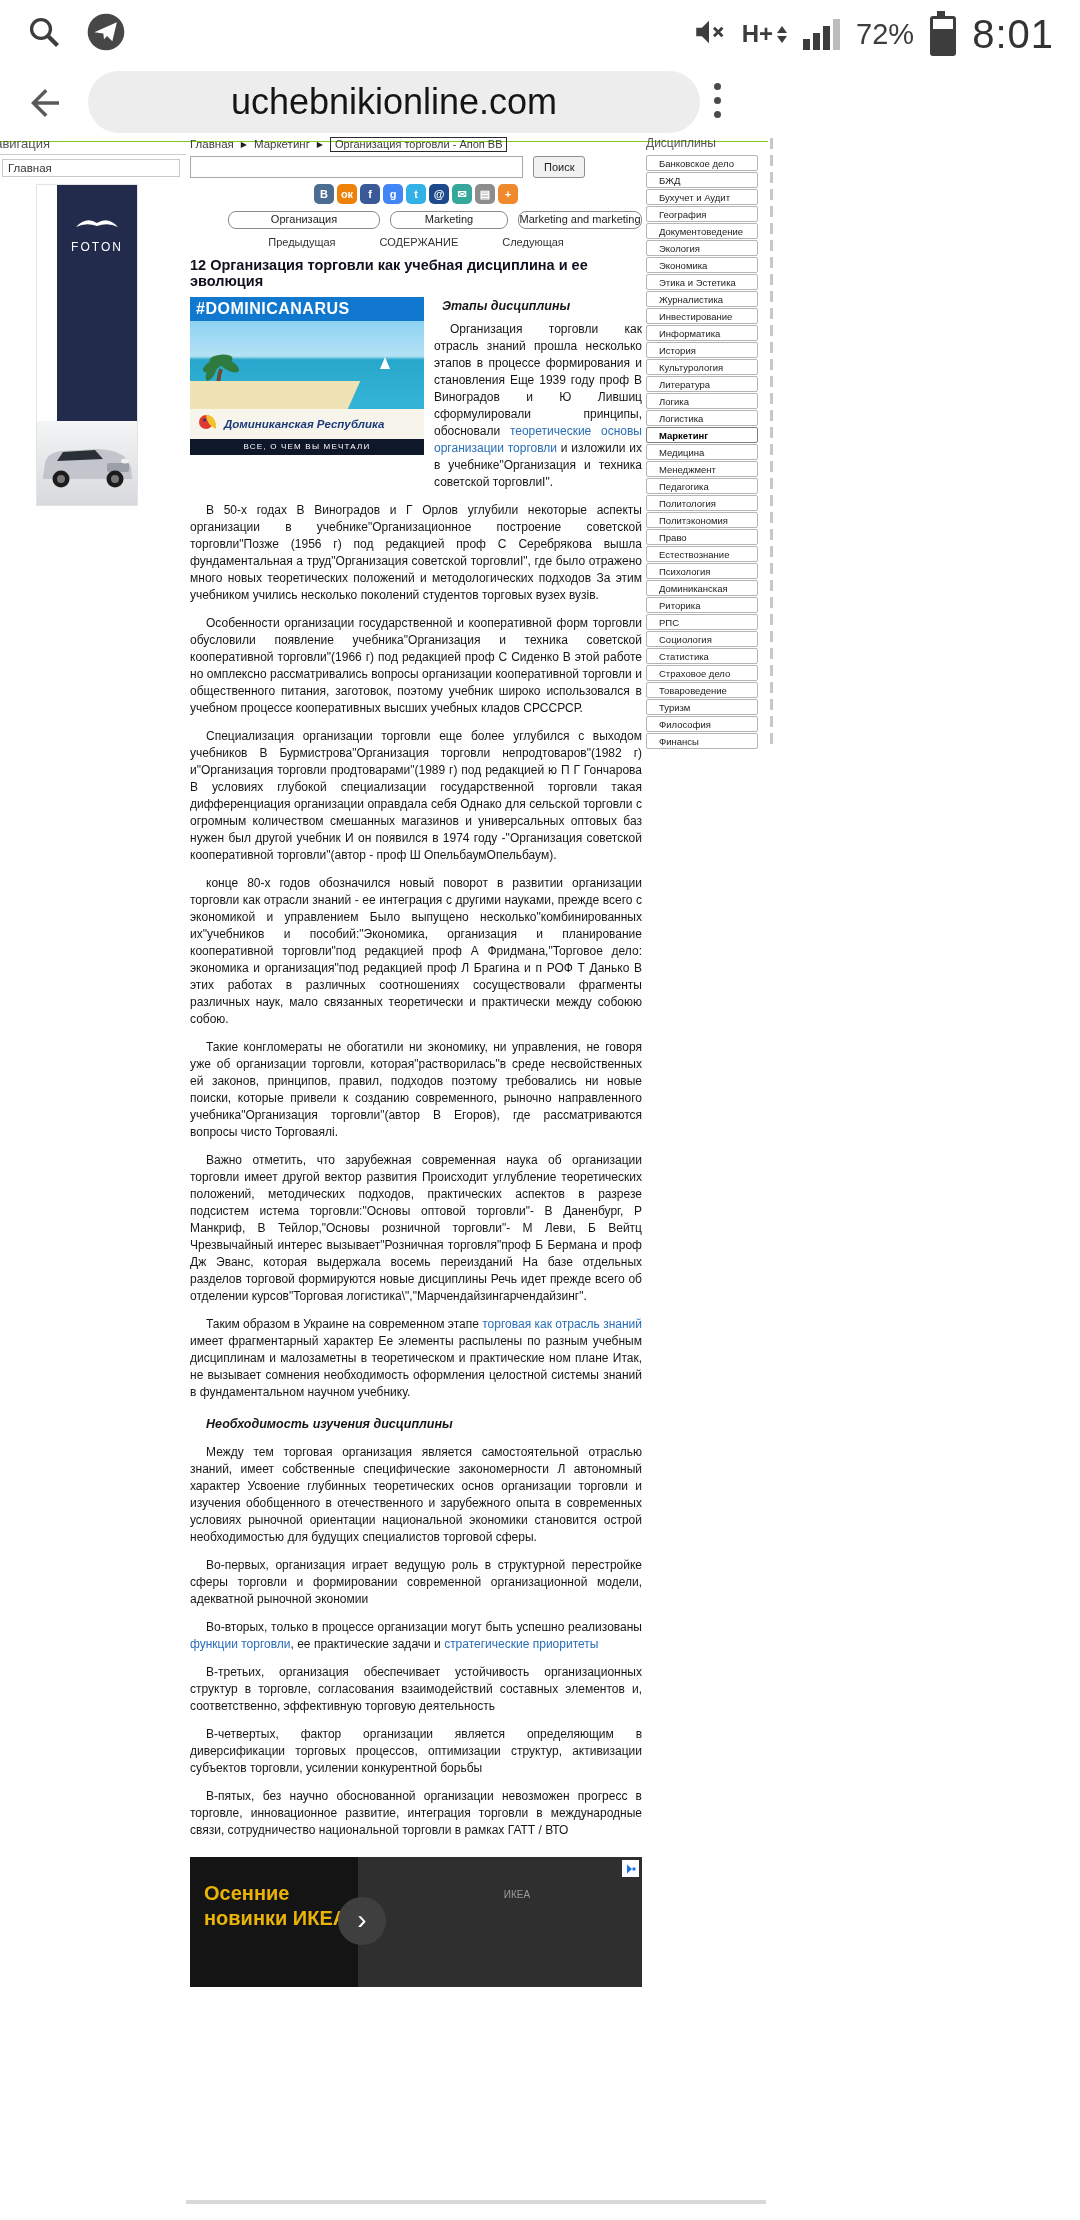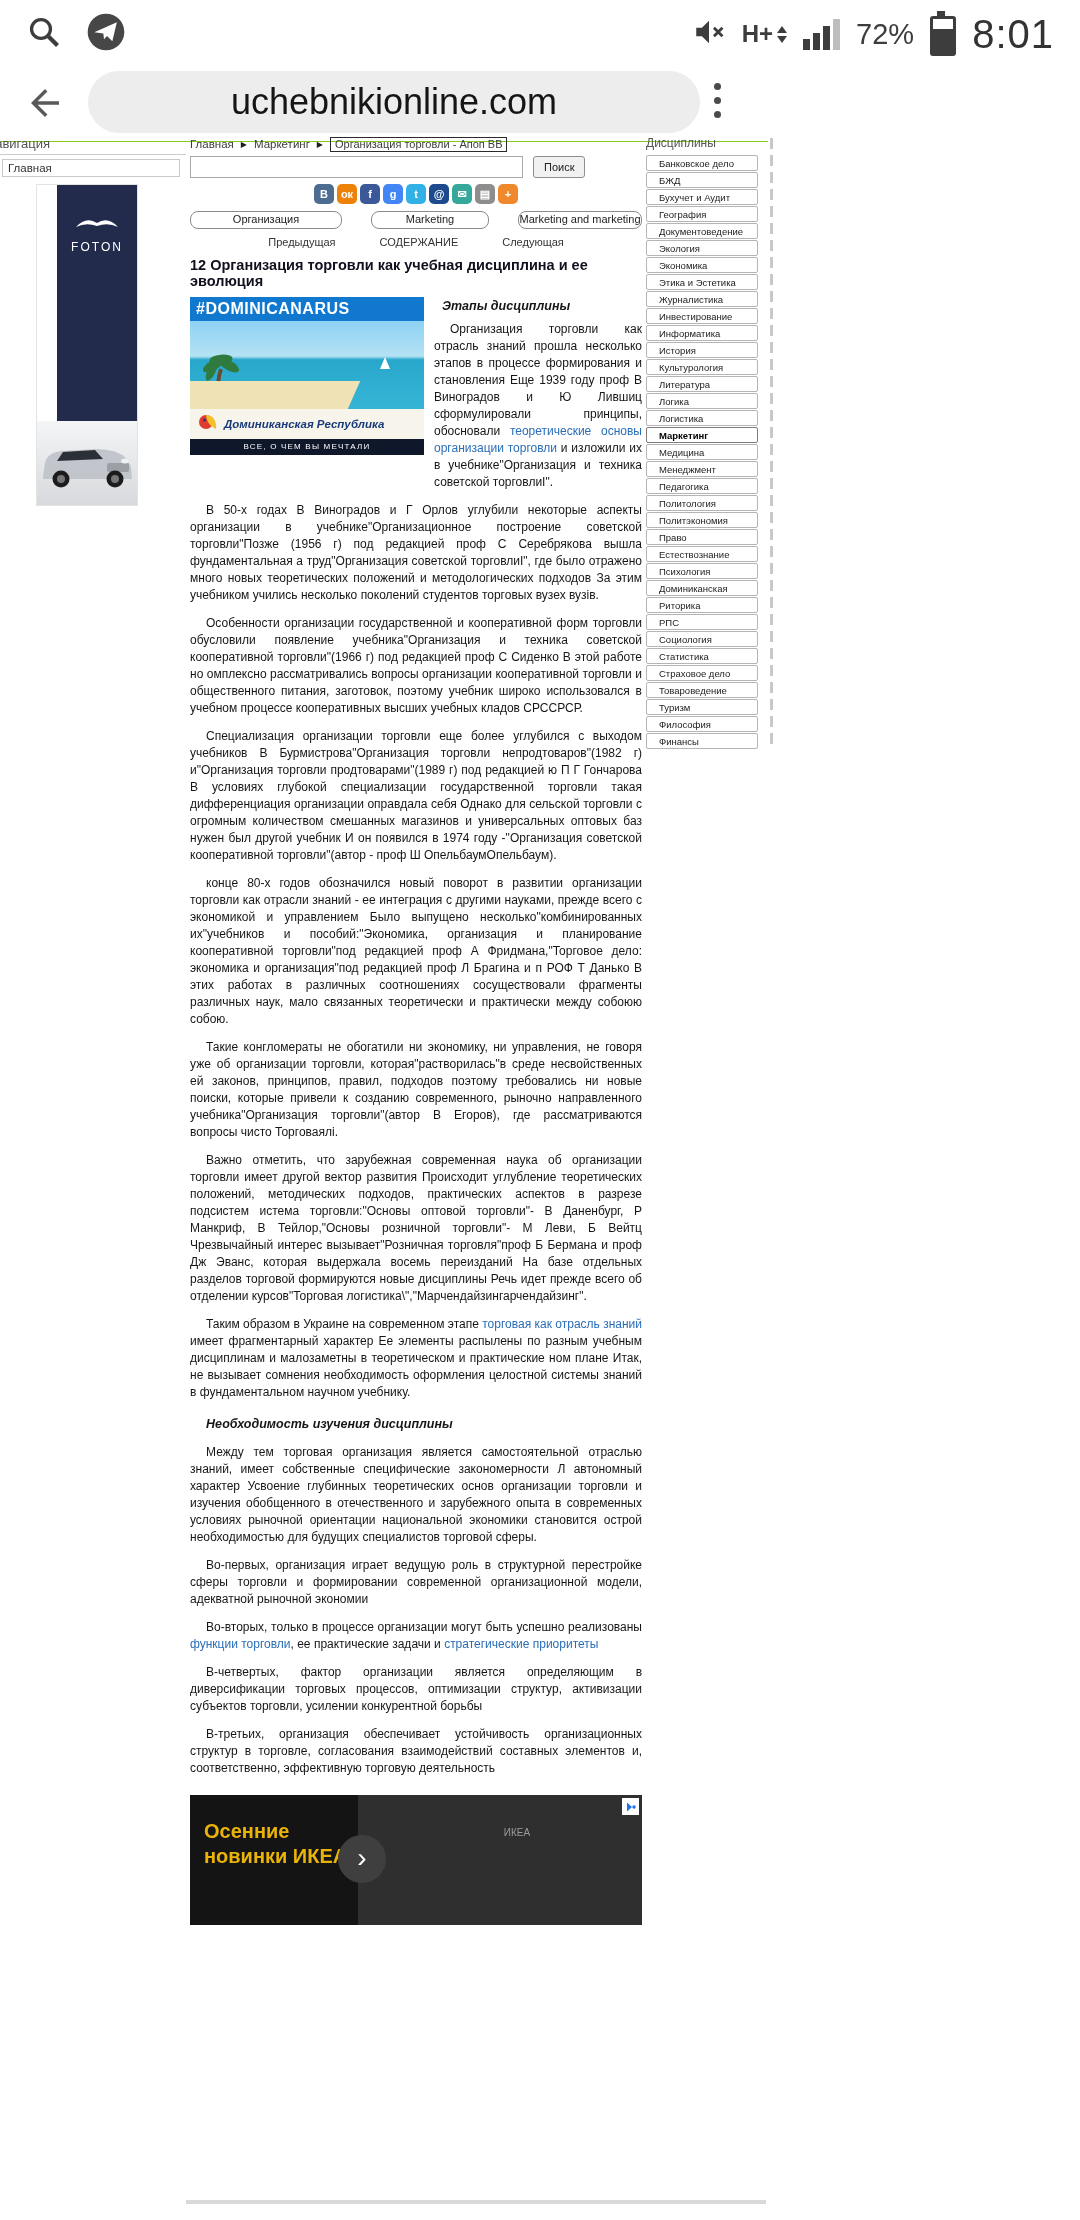--- a/index.html
+++ b/index.html
@@ -55,21 +55,21 @@
   .breadcrumb{display:flex;align-items:center;gap:7px;font-size:11.5px;color:#3c3c3c;height:16px;}
   .bc-sep{font-size:8px;color:#1e1e1e;}
   .bc-link{color:#3c3c3c;}
   .bc-last{border:1px solid #2b2b2b;padding:0 4px;line-height:13px;font-size:11px;}
   .search-row{margin-top:4px;display:flex;gap:10px;}
   .search-input{width:333px;height:22px;border:1px solid #a9a9a9;box-sizing:border-box;background:#fff;}
   .search-btn{height:22px;font-size:11px;padding:0 10px;background:#f1f1f1;border:1px solid #8f8f8f;border-radius:3px;color:#222;}
   .social-row{margin-top:6px;display:flex;justify-content:center;gap:3px;}
   .soc{width:20px;height:20px;border-radius:5px;color:#fff;font-size:11px;font-weight:bold;
        display:flex;align-items:center;justify-content:center;}
-  .tabs-row{margin-top:7px;display:flex;justify-content:space-between;}
+  .tabs-row{margin-top:7px;display:flex;justify-content:space-between;margin-left:38px;}
   .tab{border:1px solid #8a8a8a;border-radius:8px;font-size:11px;color:#222;text-align:center;height:16px;line-height:15px;box-sizing:content-box;}
   .tab:nth-child(1){width:150px;}.tab:nth-child(2){width:116px;}.tab:nth-child(3){width:122px;}
   .pager-row{margin-top:7px;display:flex;justify-content:center;gap:44px;font-size:11px;color:#333;}
   .pgtitle{margin-top:9px;font-size:14.5px;font-weight:bold;color:#10101e;}
   .article{margin-top:8px;font-size:12px;line-height:17px;color:#161616;text-align:justify;}
   .lead{display:flex;gap:10px;}
   .promo{flex:0 0 234px;height:158px;overflow:hidden;}
   .promo-top{height:24px;background:#1078cf;color:#fff;font-weight:bold;font-size:16px;line-height:24px;padding-left:6px;letter-spacing:.5px;}
   .promo-photo{position:relative;height:88px;background:linear-gradient(180deg,#8ed2f4 0%,#b4e2f4 40%,#28a7cc 44%,#35b5d6 100%);}
   .promo-photo::after{content:'';position:absolute;left:-12px;bottom:0;width:75%;height:32%;background:#efe2b4;transform:skewX(-24deg);}
@@ -284,22 +284,23 @@
         <p>конце 80-х годов обозначился новый поворот в развитии организации торговли как отрасли знаний - ее интеграция с другими науками, прежде всего с экономикой и управлением Было выпущено несколько"комбинированных их"учебников и пособий:"Экономика, организация и планирование кооперативной торговли"под редакцией проф А Фридмана,"Торговое дело: экономика и организация"под редакцией проф Л Брагина и п РОФ Т Данько В этих работах в различных соотношениях сосуществовали фрагменты различных наук, мало связанных теоретически и практически между собоюю собою.</p>
         <p>Такие конгломераты не обогатили ни экономику, ни управления, не говоря уже об организации торговли, которая"растворилась"в среде несвойственных ей законов, принципов, правил, подходов поэтому требовались ни новые поиски, которые привели к созданию современного, рыночно направленного учебника"Организация торговли"(автор В Егоров), где рассматриваются вопросы чисто Торговаялі.</p>
         <p>Важно отметить, что зарубежная современная наука об организации торговли имеет другой вектор развития Происходит углубление теоретических положений, методических подходов, практических аспектов в разрезе подсистем истема торговли:"Основы оптовой торговли"- В Даненбург, Р Манкриф, В Тейлор,"Основы розничной торговли"- М Леви, Б Вейтц Чрезвычайный интерес вызывает"Розничная торговля"проф Б Бермана и проф Дж Эванс, которая выдержала восемь переизданий На базе отдельных разделов торговой формируются новые дисциплины Речь идет прежде всего об отделении курсов"Торговая логистика\","Марчендайзингарчендайзинг".</p>
         <p><span>Таким образом в Украине на современном этапе </span><a class="lnk">торговая как отрасль знаний</a><span> имеет фрагментарный характер Ее элементы распылены по разным учебным дисциплинам и малозаметны в теоретическом и практические ном плане Итак, не вызывает сомнения необходимость оформления целостной системы знаний в фундаментальном научном учебнику.</span></p>
 
         <div class="h-sec2">Необходимость изучения дисциплины</div>
 
         <p>Между тем торговая организация является самостоятельной отраслью знаний, имеет собственные специфические закономерности Л автономный характер Усвоение глубинных теоретических основ организации торговли и изучения обобщенного в отечественного и зарубежного опыта в современных условиях рыночной ориентации национальной экономики становится острой необходимостью для будущих специалистов торговой сферы.</p>
         <p>Во-первых, организация играет ведущую роль в структурной перестройке сферы торговли и формировании современной организационной модели, адекватной рыночной экономии</p>
         <p><span>Во-вторых, только в процессе организации могут быть успешно реализованы </span><a class="lnk">функции торговли</a><span>, ее практические задачи и </span><a class="lnk">стратегические приоритеты</a></p>
+        <p>В-третьих, организация обеспечивает устойчивость организационных структур в торговле, согласования взаимодействий составных элементов и, соответственно, эффективную торговую деятельность</p>
         <p>В-четвертых, фактор организации является определяющим в диверсификации торговых процессов, оптимизации структур, активизации субъектов торговли, усилении конкурентной борьбы</p>
-        <p>В-третьих, организация обеспечивает устойчивость организационных структур в торговле, согласования взаимодействий составных элементов и, соответственно, эффективную торговую деятельность</p>
+        <p>В-пятых, без научно обоснованной организации невозможен прогресс в торговле, инновационное развитие, интеграция торговли в международные связи, сотрудничество национальной торговли в рамках ГАТТ / ВТО</p>
       </div>
 
       <div class="ikea">
         <div class="ikea-left">
           <span>Осенние</span>
           <span>новинки ИКЕА</span>
         </div>
         <div class="ikea-circle">›</div>
         <div class="ikea-right">
           <div class="ikea-brand">ИКЕА</div>

